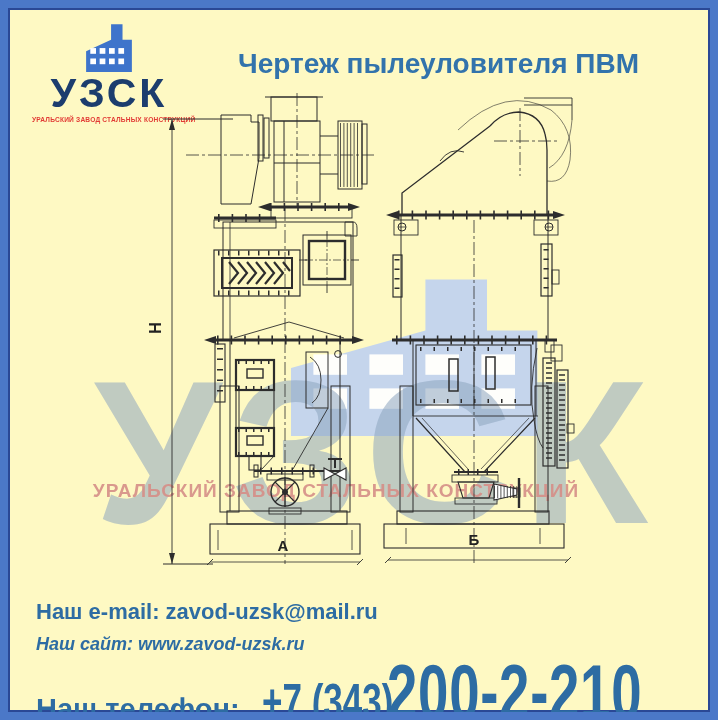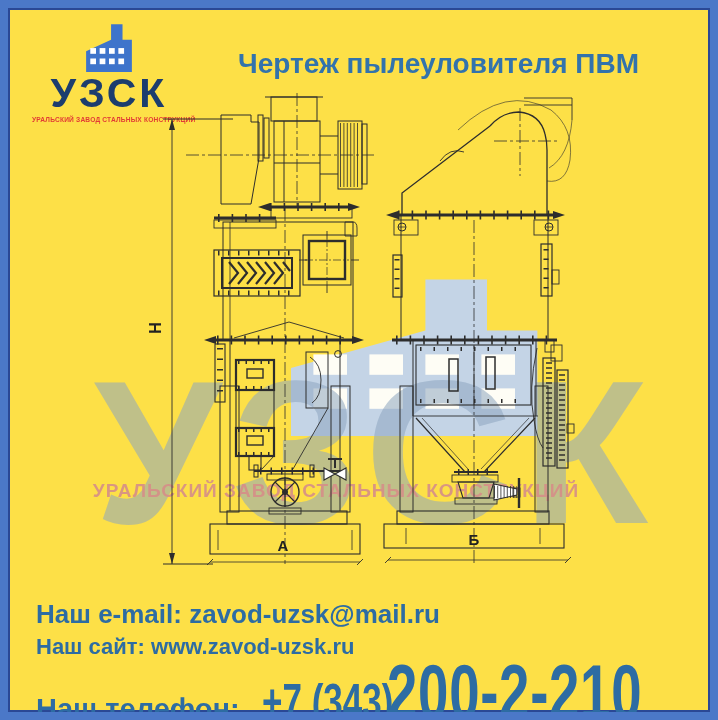--- a/index.html
+++ b/index.html
@@ -1,18 +1,18 @@
 <!DOCTYPE html>
 <html><head>
 <meta charset="utf-8">
 <style>
   html,body{margin:0;padding:0;background:#fff;}
   .page{
     position:relative;width:718px;height:720px;box-sizing:border-box;
-    background:#fde047;border:8px solid #4b78c8;overflow:hidden;
+    background:#fef9c3;border:8px solid #4b78c8;overflow:hidden;
     box-shadow:inset 0 0 0 2px #2a4896;
     font-family:"Liberation Sans",sans-serif;
   }
   
   .logo{position:absolute;left:24px;top:12px;width:154px;text-align:center;}
   .logo svg{display:block;margin:0 auto;}
   .logo-acronym{
     font-weight:bold;font-size:41px;line-height:1.0;color:#1c3d6e;
     letter-spacing:3px;margin-top:1px;
   }
@@ -25,22 +25,22 @@
     position:absolute;left:158px;top:40px;width:545px;text-align:center;
     font-size:28px;font-weight:bold;color:#3273ac;letter-spacing:0;
   }
   
   .drawing{position:absolute;left:0;top:0;width:718px;height:720px;}
   
   .contact-line{
     position:absolute;left:28px;white-space:nowrap;
     font-weight:bold;color:#2d6ca3;
   }
-  .contact-email{top:591px;font-size:26px;}
-  .contact-site{top:626px;font-size:22px;}
+  .contact-email{top:591px;font-size:22px;}
+  .contact-site{top:626px;font-size:18px;font-style:italic;}
   .contact-phone{top:645px;font-size:29px;line-height:1;}
   .phone-prefix{
     display:inline-block;font-size:50px;font-weight:bold;
     transform:scaleX(.70);transform-origin:left bottom;
     margin-left:22px;margin-right:-62px;letter-spacing:0;
   }
   .phone-number{
     display:inline-block;font-size:78px;font-weight:bold;
     transform:scaleX(.70);transform-origin:left bottom;
     letter-spacing:1px;

